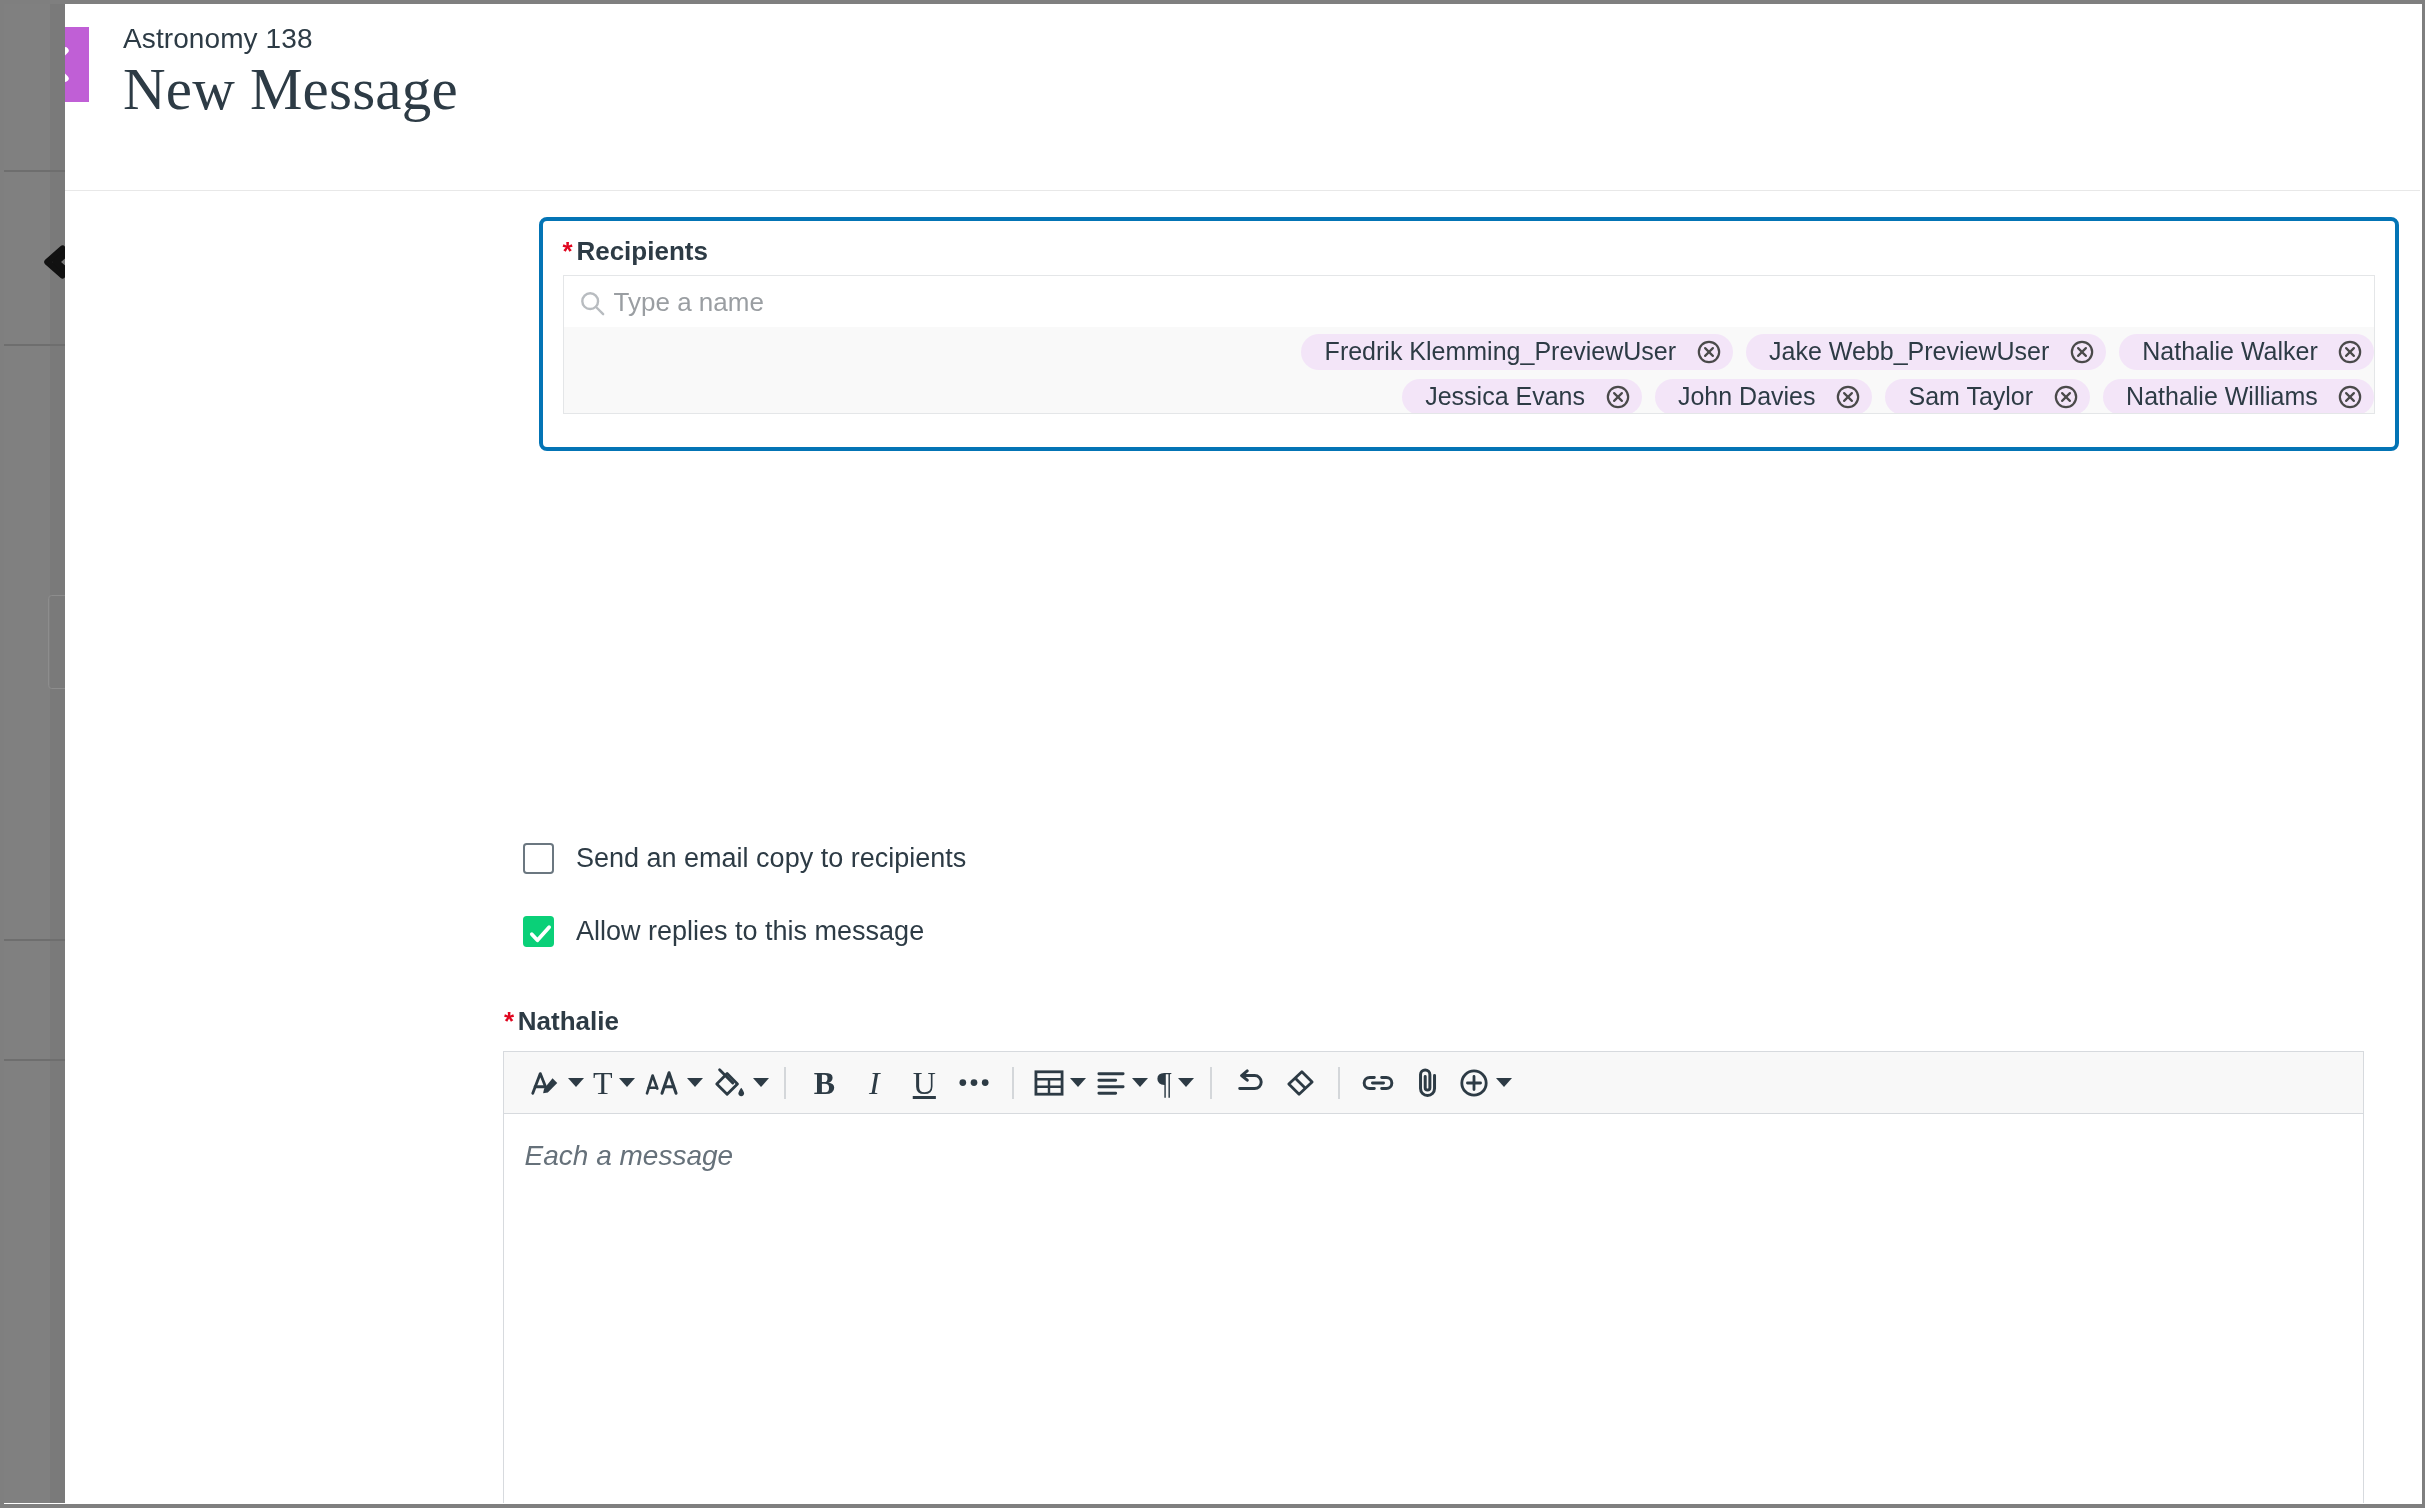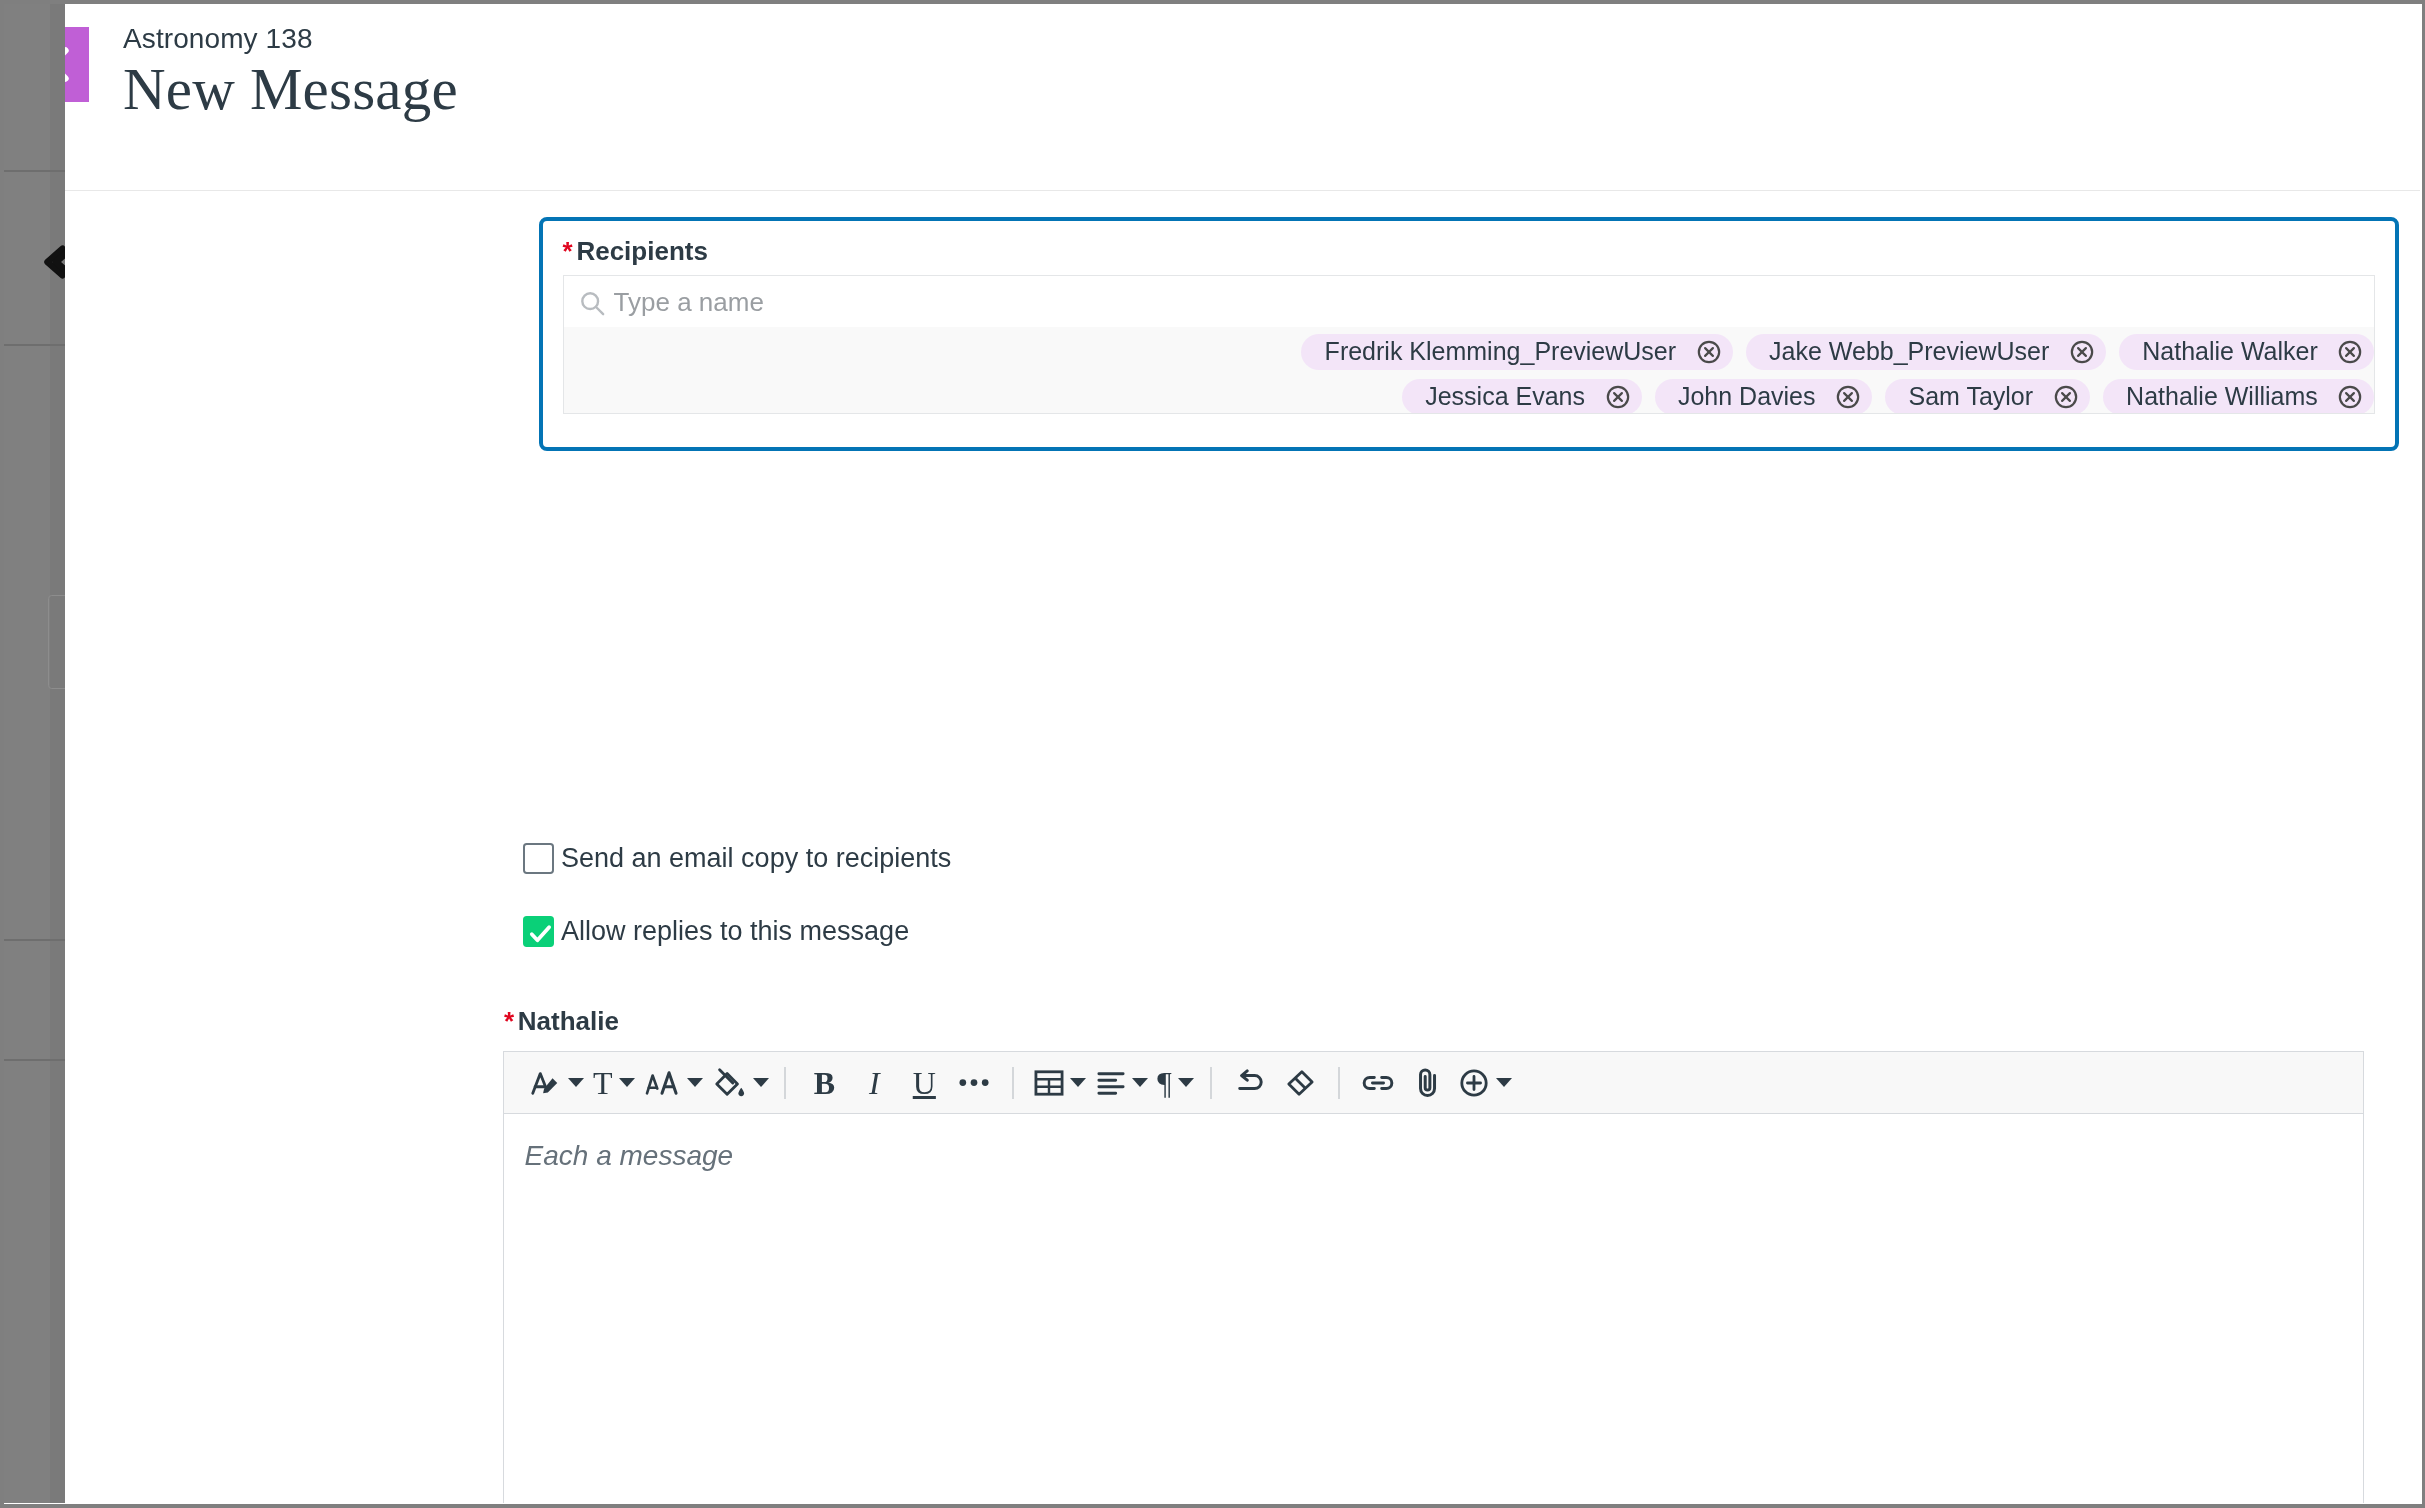--- a/index.html
+++ b/index.html
@@ -250,21 +250,21 @@
     font-size: 24px;
     color: #2d3b45;
   }
 
   
   .checkbox-row {
     position: absolute;
     left: 458px;
     display: flex;
     align-items: center;
-    gap: 7px;
+    gap: 22px;
     cursor: pointer;
   }
   #cb-email { top: 652px; }
   #cb-replies { top: 725px; }
   .cbox {
     width: 31px;
     height: 31px;
     box-sizing: border-box;
     border: 2.8px solid #6b7780;
     border-radius: 3.7px;

